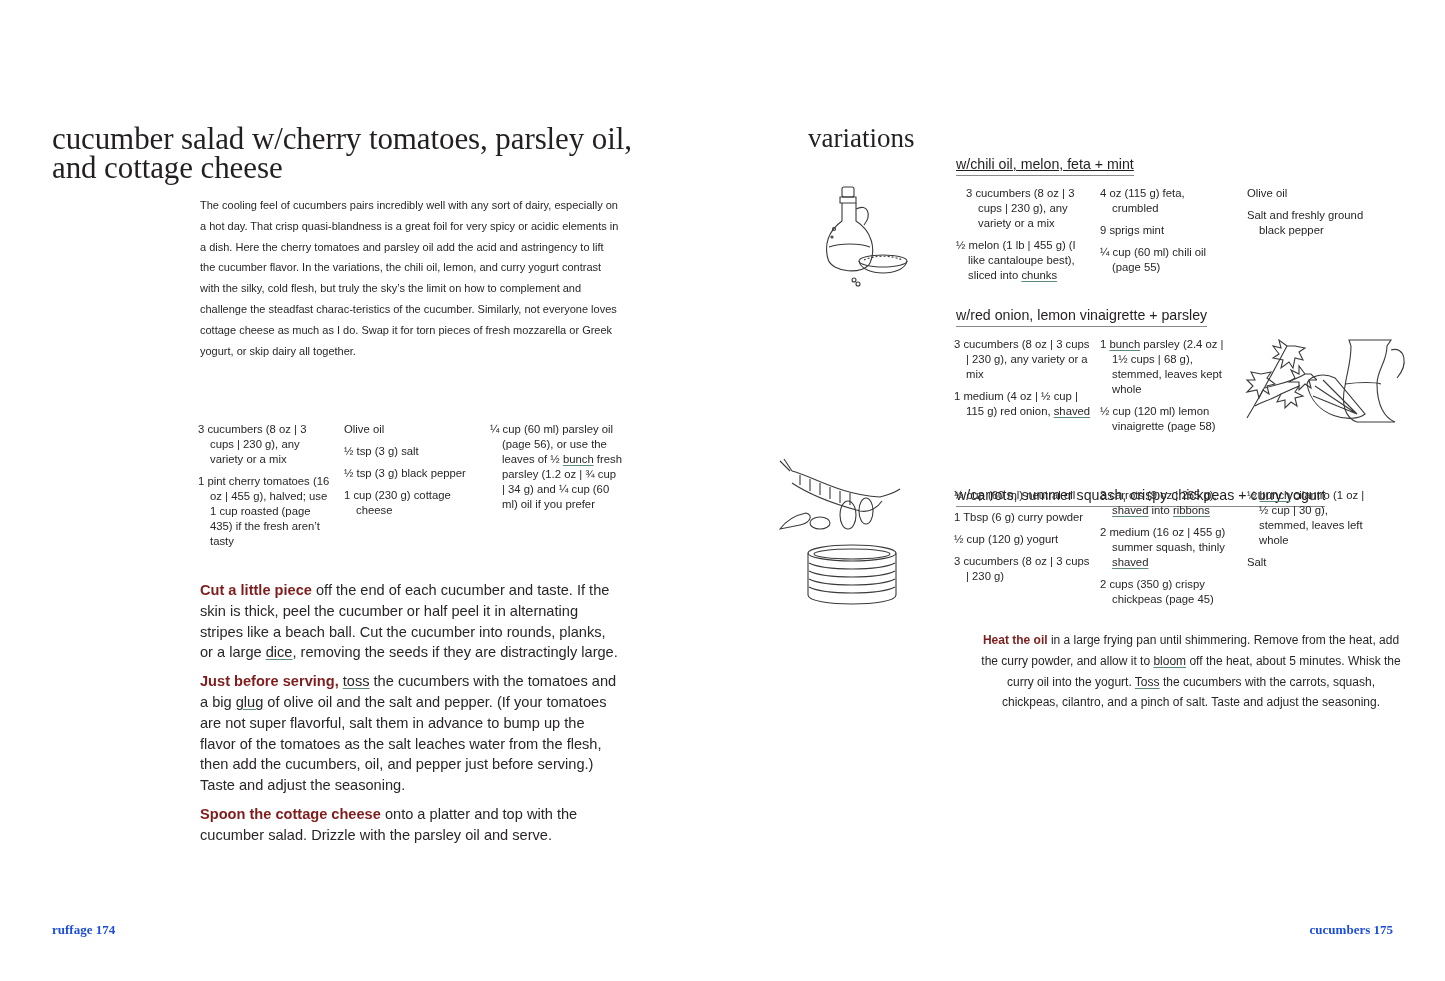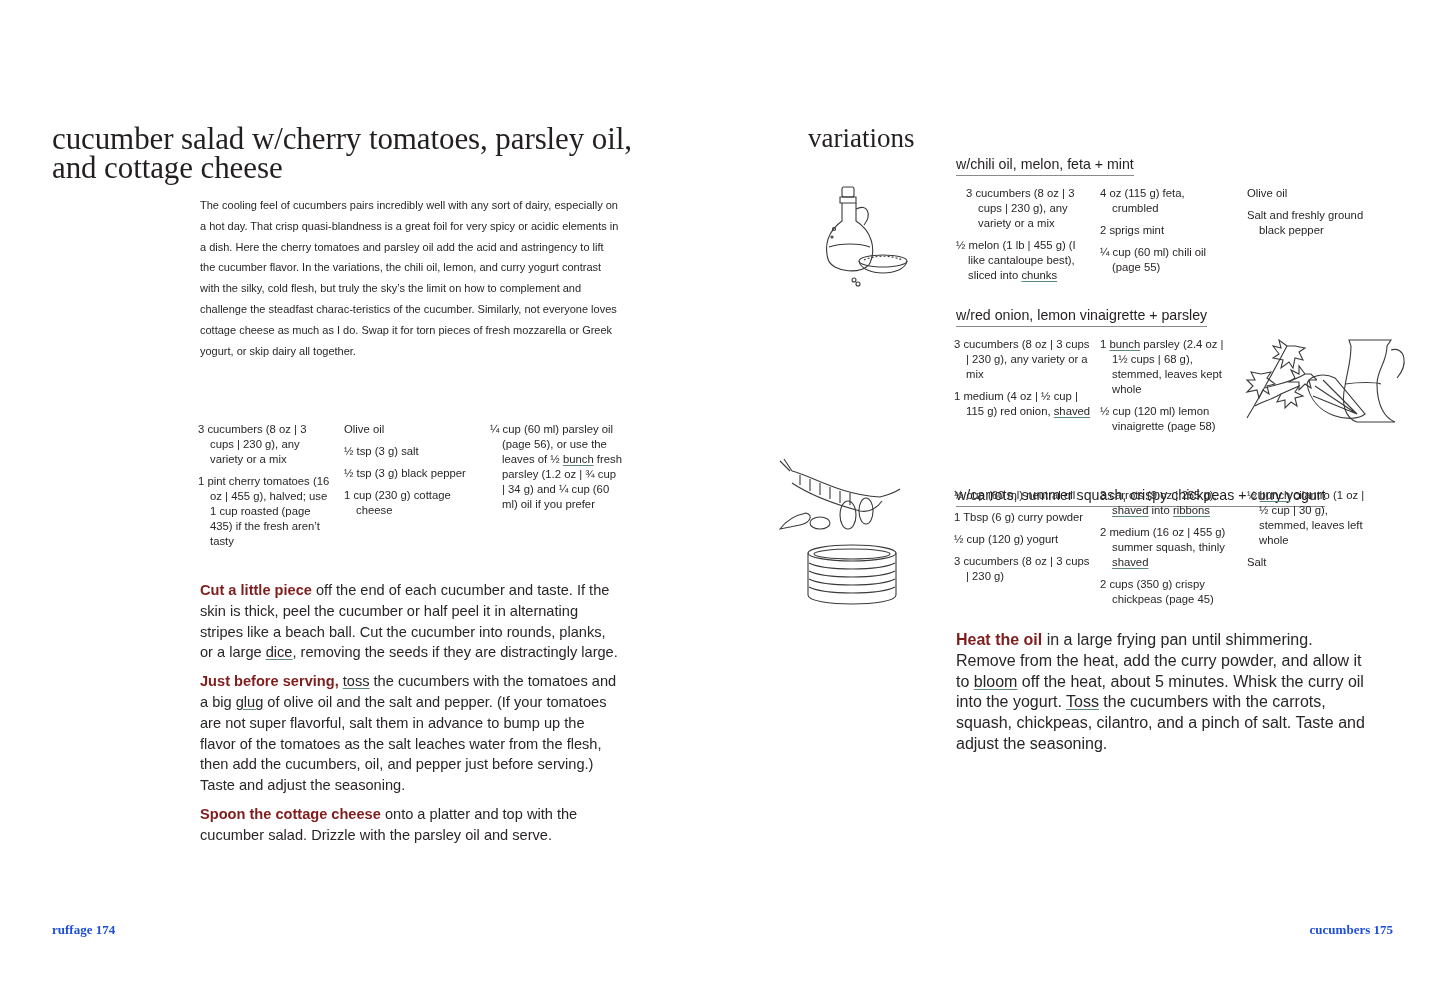--- a/index.html
+++ b/index.html
@@ -9,21 +9,21 @@
   .title { position:absolute; left:52px; top:124px; width:600px; font-size:31px; line-height:29px; letter-spacing:-0.1px; }
   .var-title { position:absolute; left:808px; top:124px; font-size:27px; line-height:29px; }
   .intro { position:absolute; left:200px; top:195px; width:420px; font-size:11px; line-height:20.8px; color:#2a2627; }
   .ing { position:absolute; font-size:11.3px; line-height:15px; color:#2a2627; }
   .ing .item { padding-left:12px; text-indent:-12px; margin-bottom:7px; }
   .ul { text-decoration:underline; text-decoration-color:#5f8a77; text-underline-offset:2px; }
   .steps { position:absolute; left:200px; top:580px; width:420px; font-size:14.6px; line-height:20.8px; color:#2a2627; }
   .steps p { margin:0 0 8px 0; }
   .steps b, .method b { font-weight:bold; color:#7f1d1d; }
   .vhead { position:absolute; left:956px; font-size:14.2px; line-height:18px; border-bottom:1.5px solid #8a8a8a; padding-bottom:2px; color:#231f20; }
-  .method { position:absolute; left:956px; top:630px; width:420px; font-size:16px; line-height:20.8px; color:#2a2627; }
+  .method { position:absolute; left:981px; top:630px; width:420px; font-size:12px; line-height:20.8px; color:#2a2627;text-align:center; }
   .folio { position:absolute; top:922px; font-size:13px; font-weight:bold; color:#1d4ed8; }
   svg.ill { position:absolute; }
   svg.ill * { fill:none; stroke:#3a3a3a; stroke-width:1.1; }
 </style>
 </head>
 <body>
 
 <h1 class="title serif" style="margin:0;font-weight:normal;">cucumber salad w/cherry tomatoes, parsley oil, and cottage cheese</h1>
 
 <div class="intro">The cooling feel of cucumbers pairs incredibly well with any sort of dairy, especially on a hot day. That crisp quasi-blandness is a great foil for very spicy or acidic elements in a dish. Here the cherry tomatoes and parsley oil add the acid and astringency to lift the cucumber flavor. In the variations, the chili oil, lemon, and curry yogurt contrast with the silky, cold flesh, but truly the sky’s the limit on how to complement and challenge the steadfast charac-teristics of the cucumber. Similarly, not everyone loves cottage cheese as much as I do. Swap it for torn pieces of fresh mozzarella or Greek yogurt, or skip dairy all together.</div>
@@ -45,28 +45,28 @@
 <div class="steps">
   <p><b>Cut a little piece</b><span> off the end of each cucumber and taste. If the skin is thick, peel the cucumber or half peel it in alternating stripes like a beach ball. Cut the cucumber into rounds, planks, or a large </span><span class="ul">dice</span><span>, removing the seeds if they are distractingly large.</span></p>
   <p><b>Just before serving,</b><span> </span><span class="ul">toss</span><span> the cucumbers with the tomatoes and a big </span><span class="ul">glug</span><span> of olive oil and the salt and pepper. (If your tomatoes are not super flavorful, salt them in advance to bump up the flavor of the tomatoes as the salt leaches water from the flesh, then add the cucumbers, oil, and pepper just before serving.) Taste and adjust the seasoning.</span></p>
   <p><b>Spoon the cottage cheese</b><span> onto a platter and top with the cucumber salad. Drizzle with the parsley oil and serve.</span></p>
 </div>
 
 <div class="folio serif" style="left:52px;">ruffage 174</div>
 
 <h2 class="var-title serif" style="margin:0;font-weight:normal;">variations</h2>
 
-<div class="vhead" style="top:155px;">w/chili oil, melon, feta + mint</div>
+<div class="vhead" style="top:155px;text-decoration:underline;">w/chili oil, melon, feta + mint</div>
 <div class="ing" style="left:956px;top:186px;width:135px;">
   <div class="item" style="padding-left:22px;text-indent:-12px;">3 cucumbers (8 oz | 3 cups | 230 g), any variety or a mix</div>
   <div class="item"><span>½ melon (1 lb | 455 g) (I like cantaloupe best), sliced into </span><span class="ul">chunks</span></div>
 </div>
 <div class="ing" style="left:1100px;top:186px;width:130px;">
   <div class="item">4 oz (115 g) feta, crumbled</div>
-  <div class="item">2 sprigs mint</div>
+  <div class="item">9 sprigs mint</div>
   <div class="item">¼ cup (60 ml) chili oil (page 55)</div>
 </div>
 <div class="ing" style="left:1247px;top:186px;width:130px;">
   <div class="item">Olive oil</div>
   <div class="item">Salt and freshly ground black pepper</div>
 </div>
 
 <div class="vhead" style="top:306px;">w/red onion, lemon vinaigrette + parsley</div>
 <div class="ing" style="left:954px;top:337px;width:138px;">
   <div class="item">3 cucumbers (8 oz | 3 cups | 230 g), any variety or a mix</div>

